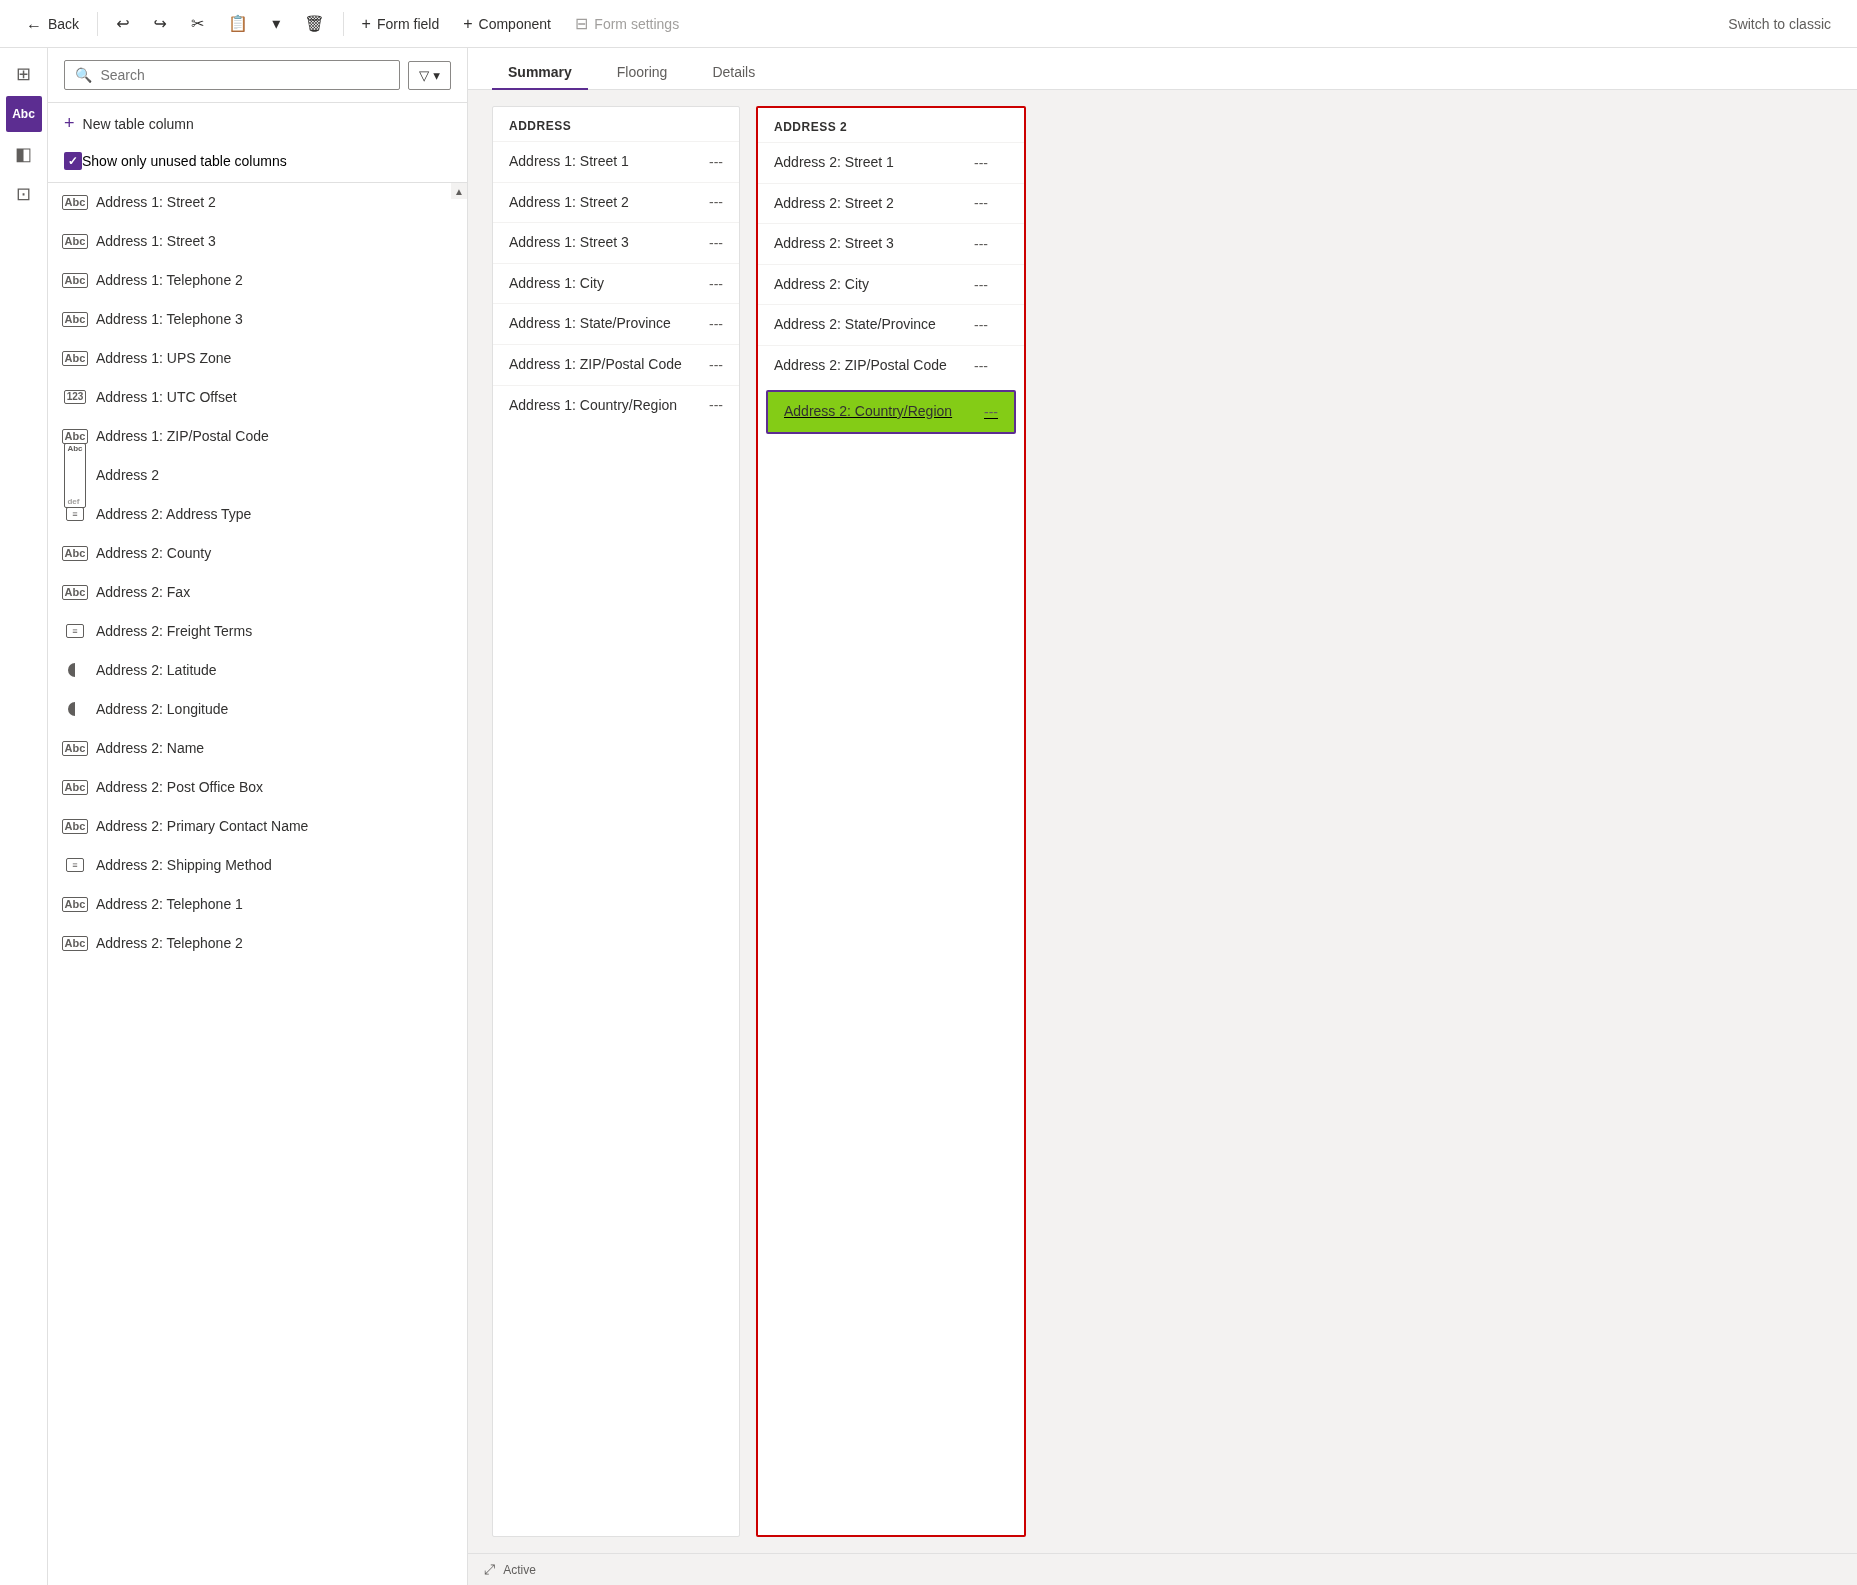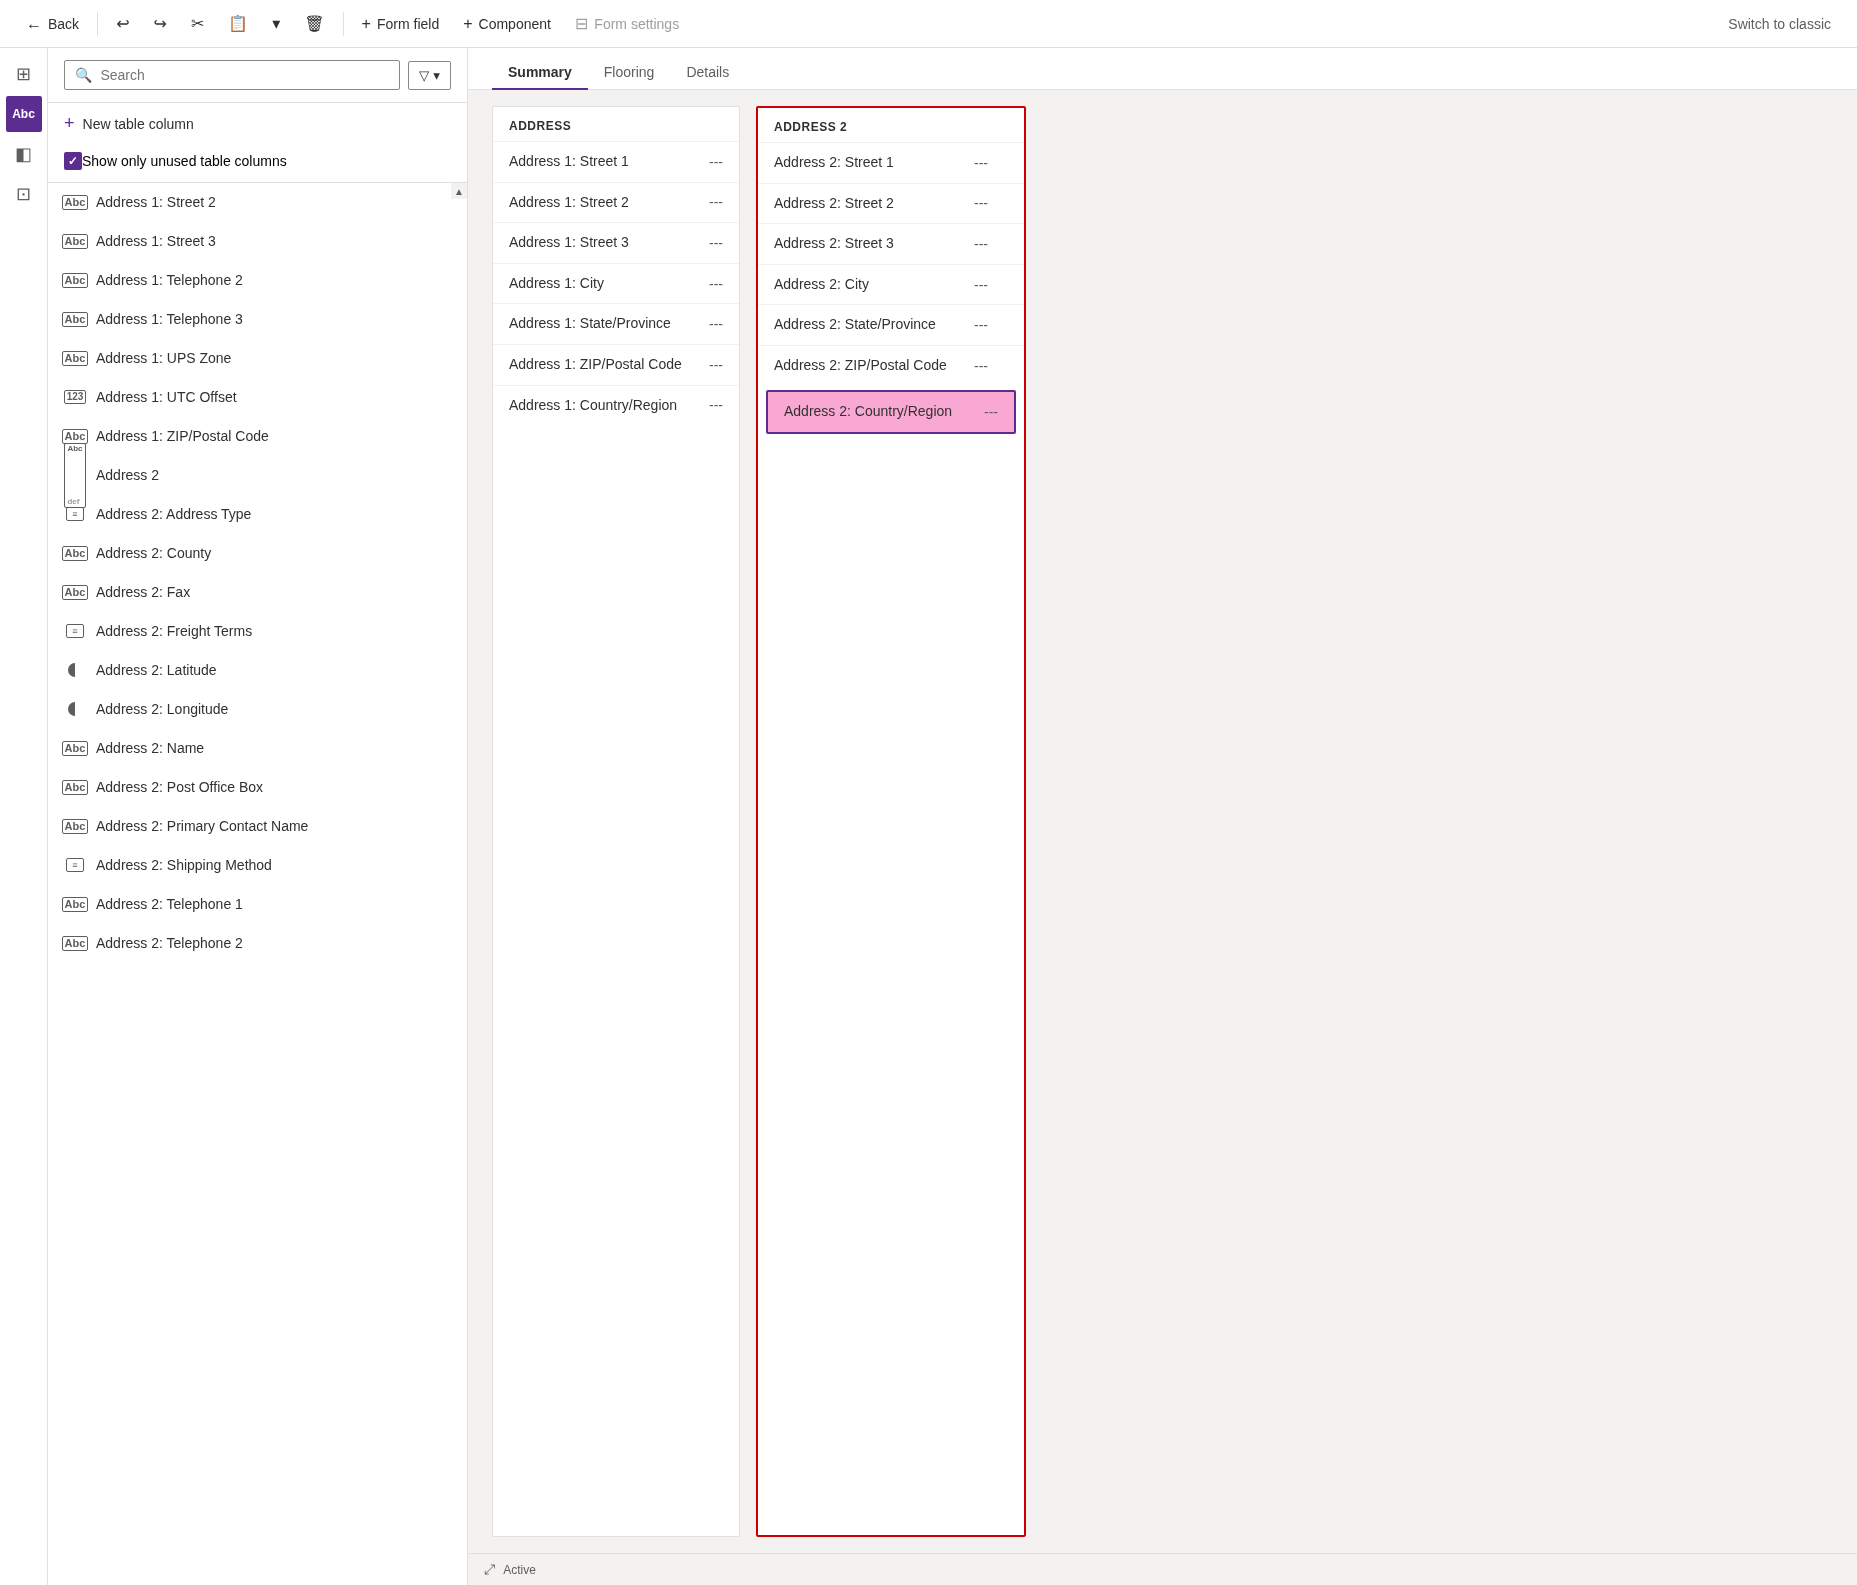--- a/index.html
+++ b/index.html
@@ -101,21 +101,21 @@
     
     .main-content {
       flex: 1; display: flex; flex-direction: column; overflow: hidden; background: #f3f2f1;
     }
 
     
     .account-header {
       background: #fff; border-bottom: 1px solid #e0e0e0; padding: 8px 24px 0;
     }
     .account-title { font-size: 12px; color: #605e5c; margin-bottom: 4px; }
-    .tabs { display: flex; gap: 0; align-items: center; }
+    .tabs { display: flex; gap: 13px; align-items: center; }
     .tab {
       padding: 8px 16px; font-size: 14px; color: #605e5c; cursor: pointer;
       border-bottom: 2px solid transparent; margin-bottom: -1px;
     }
     .tab.active { color: #323130; border-bottom: 2px solid #5c2d91; font-weight: 600; }
 
     
     .form-canvas {
       flex: 1; overflow-y: auto; padding: 16px 24px; display: flex; flex-direction: row; gap: 16px;
     }
@@ -141,21 +141,22 @@
     .form-row:first-of-type { border-top: none; }
     .form-row-label {
       width: 200px; font-size: 14px; color: #323130; flex-shrink: 0;
       line-height: 1.4;
     }
     .form-row-value { font-size: 14px; color: #605e5c; }
 
     
     .selected-field {
       border: 2px solid #5c2d91 !important; border-radius: 2px; margin: 4px 8px;
-      background: #f9a8d4;
+      background: #84cc16;
+      text-decoration: underline;
     }
     .selected-field .form-row { border-top: none; }
 
     
     .status-bar {
       height: 32px; background: #f3f2f1; border-top: 1px solid #e0e0e0;
       display: flex; align-items: center; padding: 0 16px; gap: 8px;
     }
     .status-icon { font-size: 14px; color: #605e5c; }
     .status-text { font-size: 12px; color: #605e5c; }

